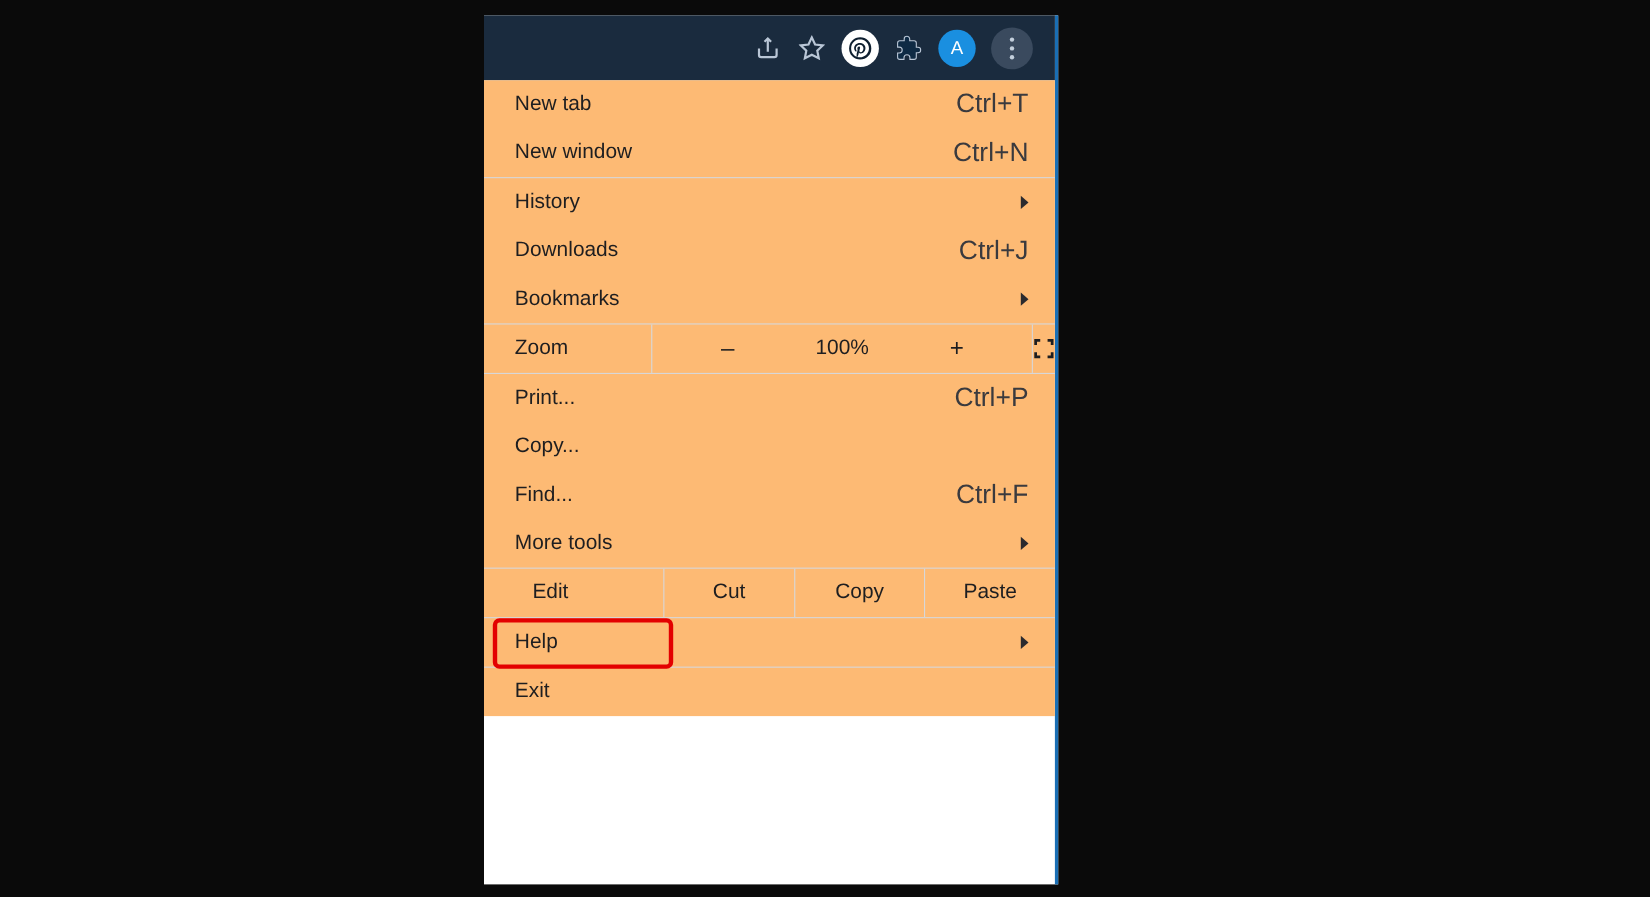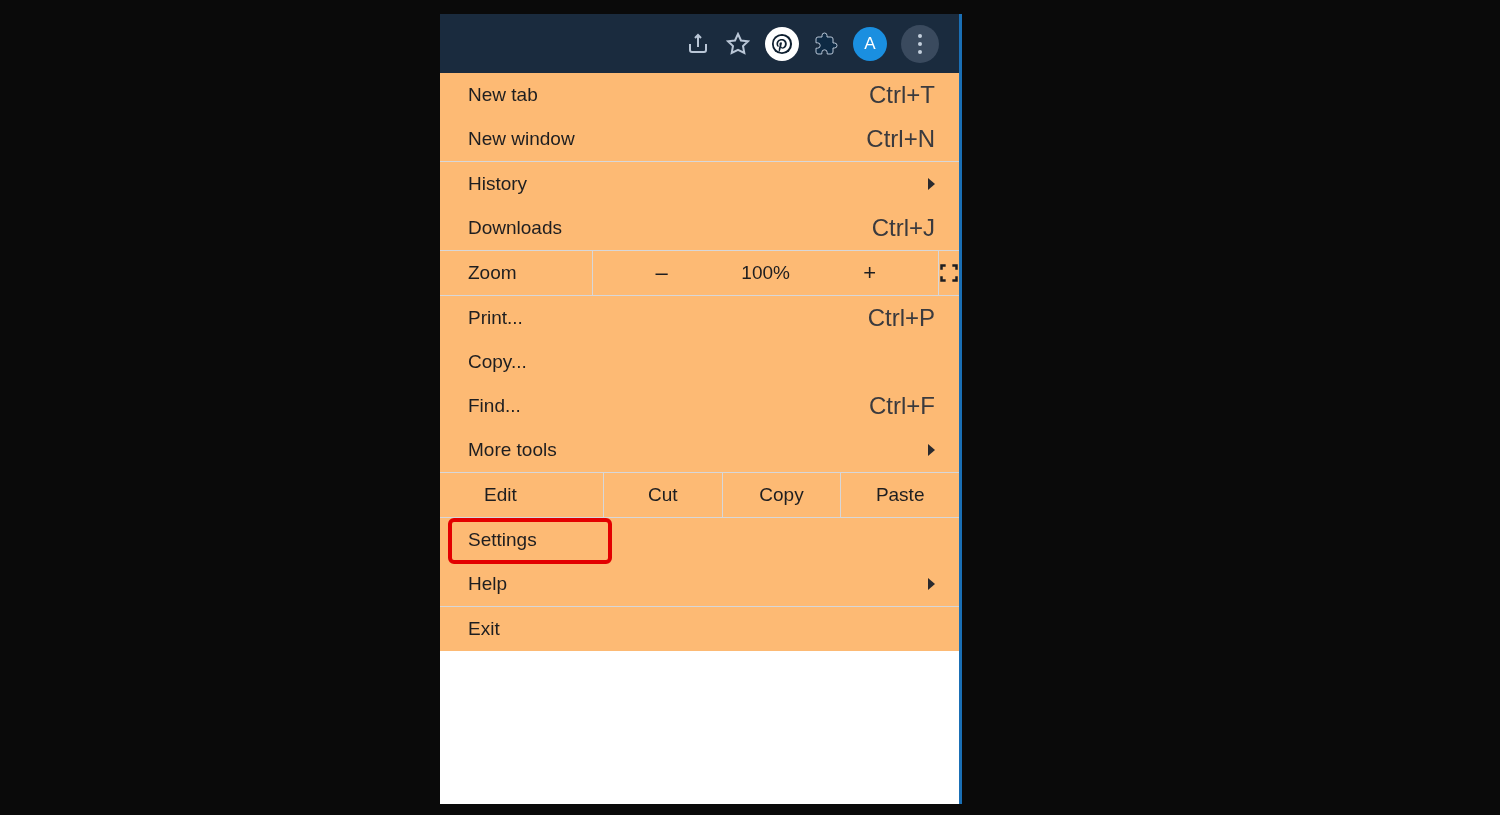--- a/index.html
+++ b/index.html
@@ -175,20 +175,24 @@
 
     <div class="menu-group">
       <div class="menu-row">
         <span class="label">History</span>
         <span class="submenu-arrow"></span>
       </div>
       <div class="menu-row">
         <span class="label">Downloads</span>
         <span class="shortcut">Ctrl+J</span>
       </div>
+      <div class="menu-row">
+        <span class="label">Bookmarks</span>
+        <span class="submenu-arrow"></span>
+      </div>
     </div>
 
     <div class="menu-group">
       <div class="zoom-row">
         <div class="zoom-label">Zoom</div>
         <div class="zoom-minus">–</div>
         <div class="zoom-val">100%</div>
         <div class="zoom-plus">+</div>
         <div class="zoom-fs">
           <svg viewBox="0 0 24 24" fill="none" stroke="#1e1e20" stroke-width="3">
@@ -220,23 +224,20 @@
       <div class="edit-row">
         <div class="edit-label">Edit</div>
         <div class="edit-btn">Cut</div>
         <div class="edit-btn">Copy</div>
         <div class="edit-btn">Paste</div>
       </div>
     </div>
 
     <div class="menu-group" style="position:relative;">
       <div class="menu-row">
-        <span class="label">Settings</span>
-      </div>
-      <div class="menu-row">
         <span class="label">Help</span>
         <span class="submenu-arrow"></span>
       </div>
       <div class="highlight" style="left:8px; top:0px; width:164px; height:46px;"></div>
     </div>
 
     <div class="menu-group" style="border-bottom:none;">
       <div class="menu-row">
         <span class="label">Exit</span>
       </div>

